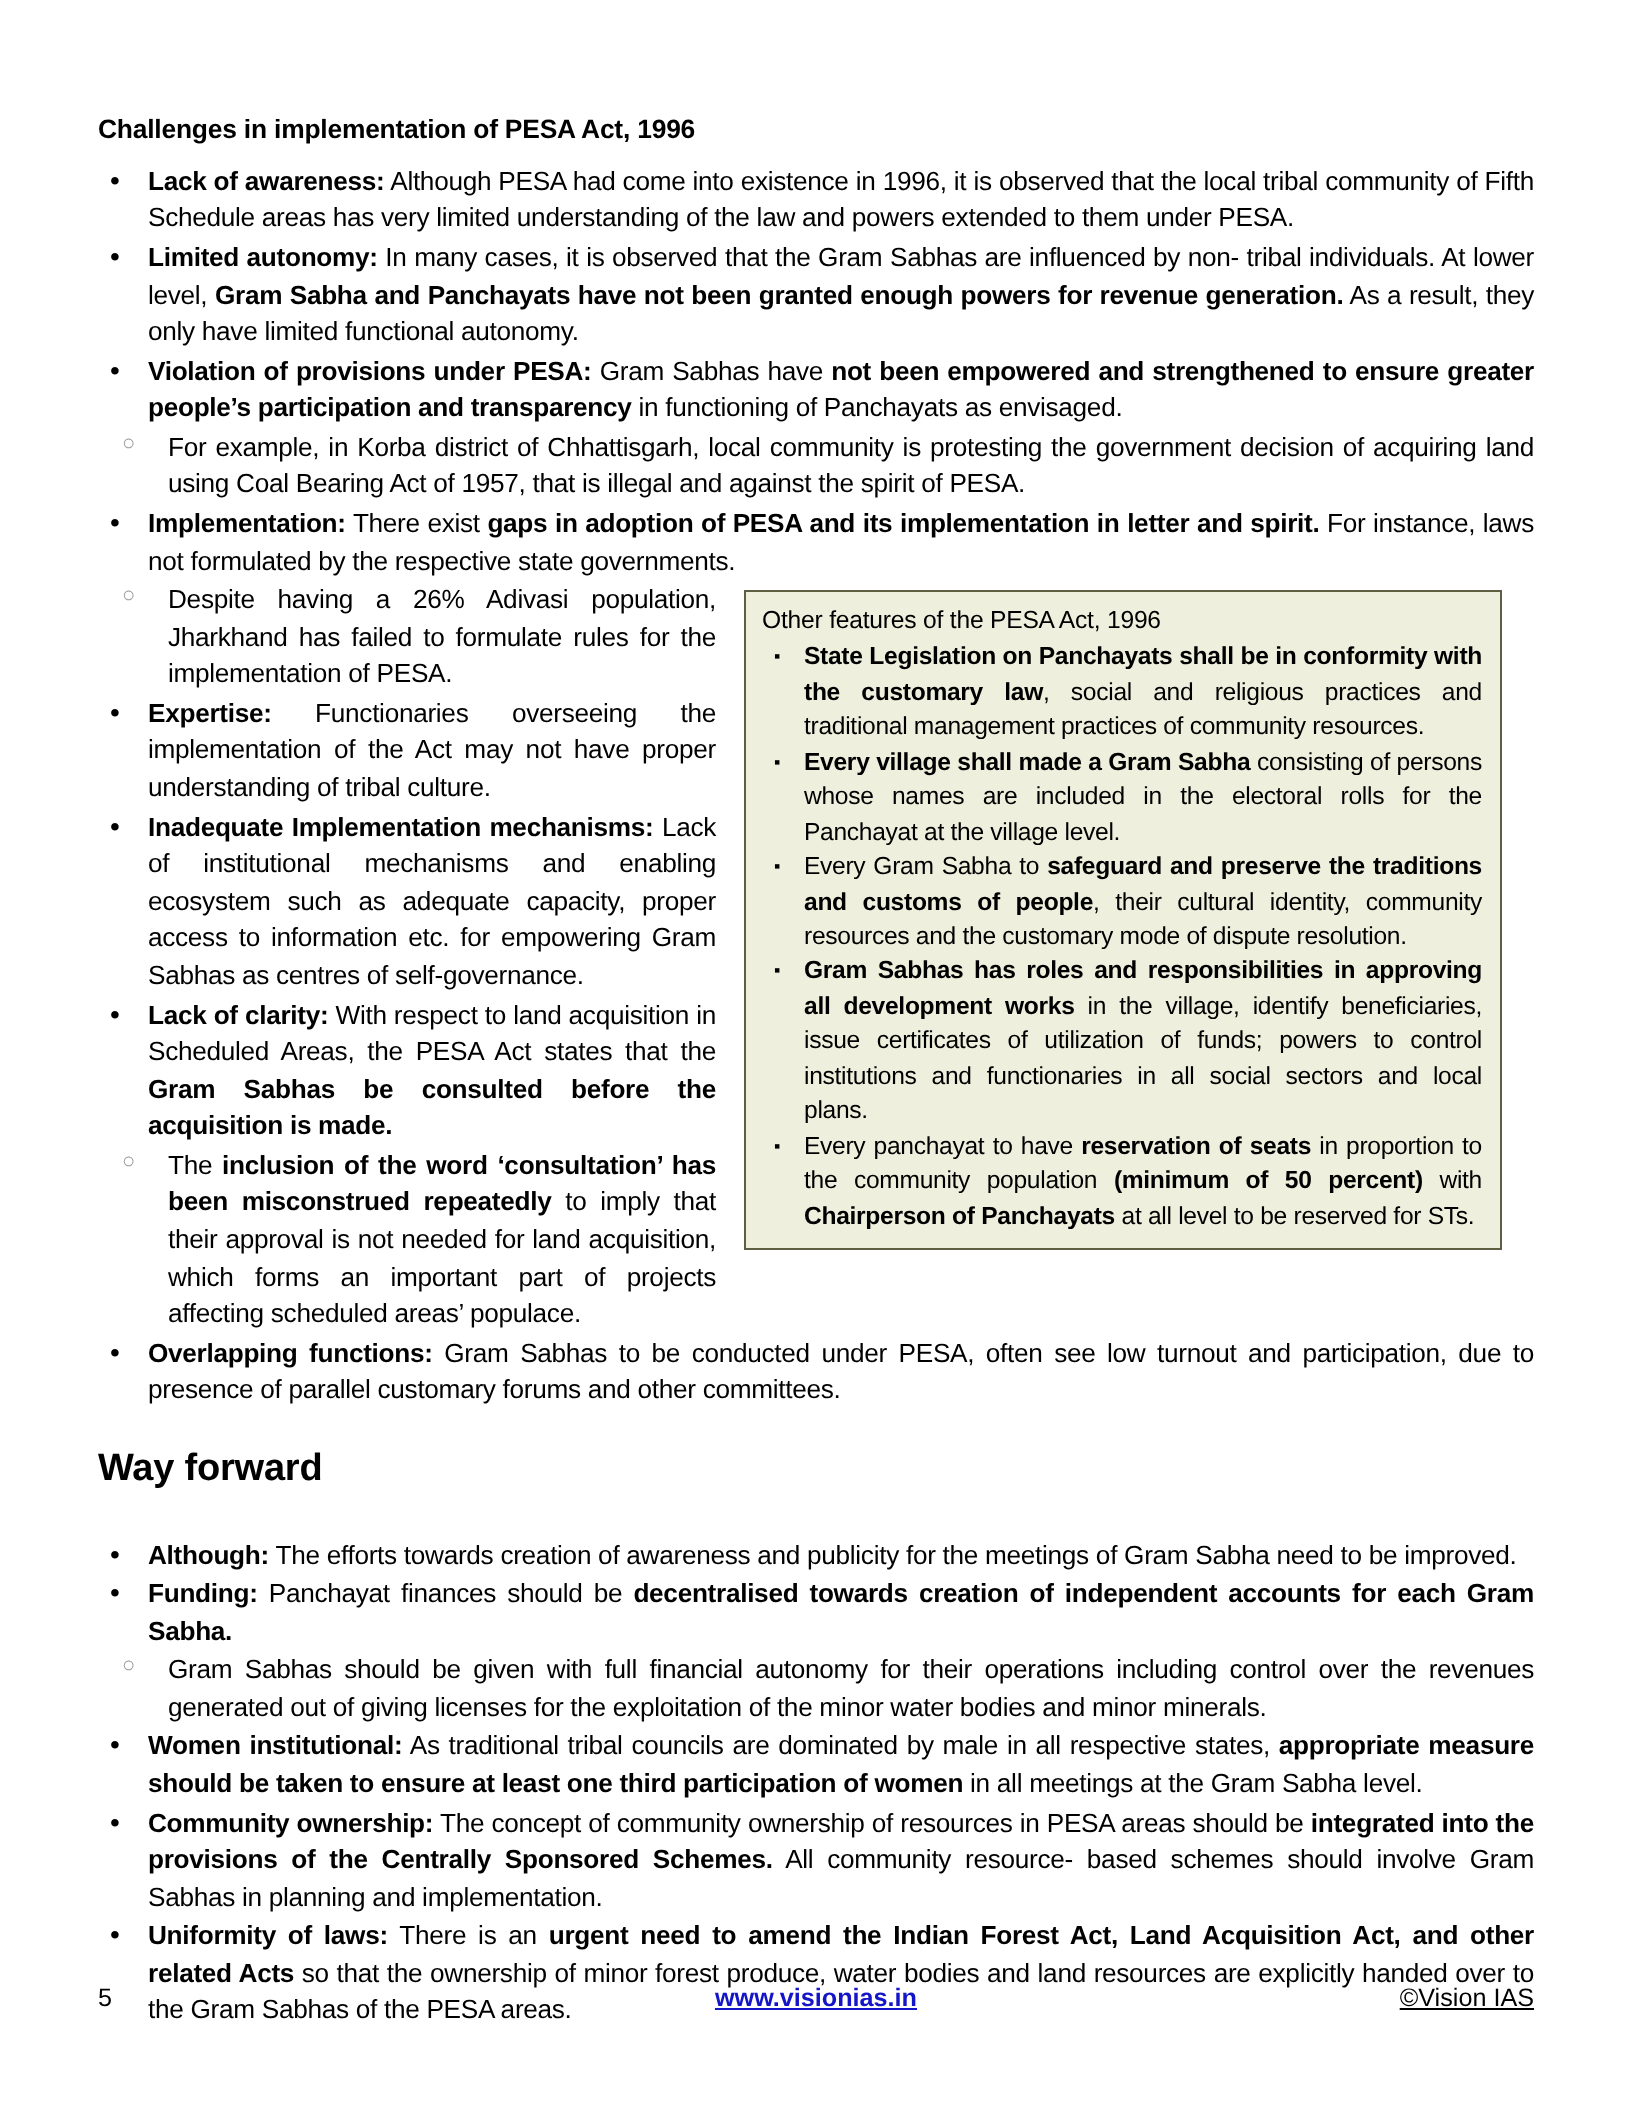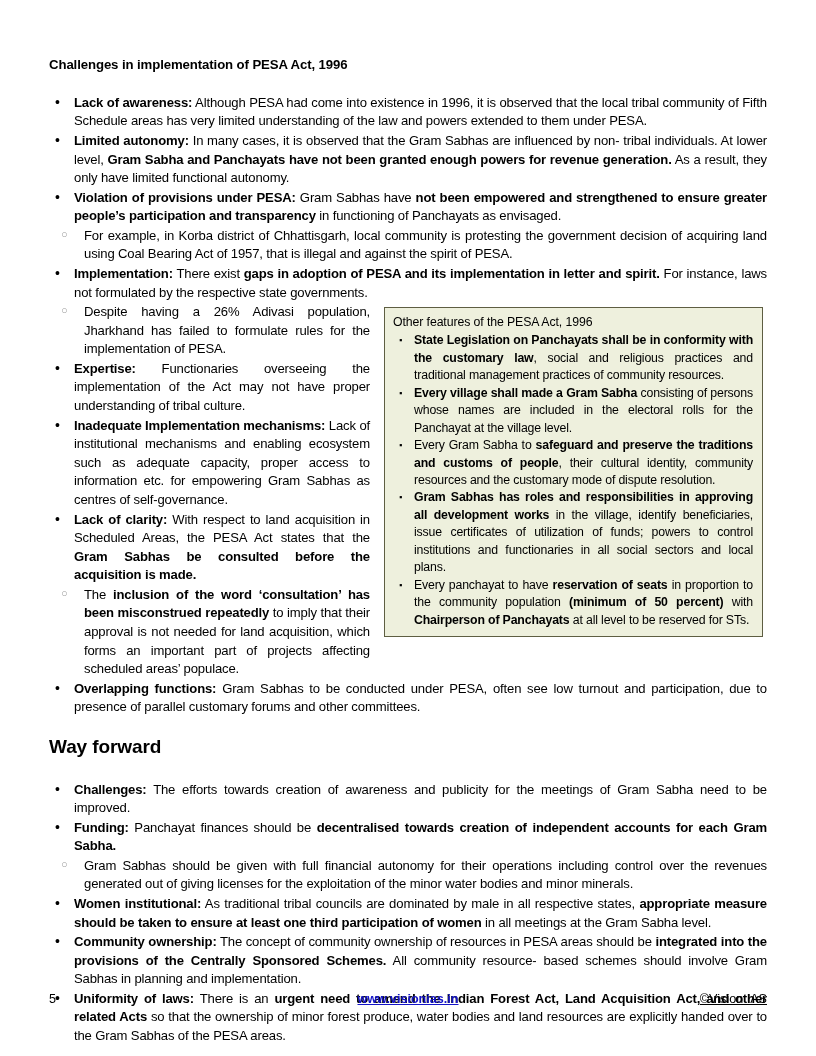--- a/index.html
+++ b/index.html
@@ -23,21 +23,21 @@
   .content {
     position: absolute;
     left: 49px;
     top: 56px;
     width: 718px;
   }
 
   h1.section-title {
     font-size: 13.2px;
     font-weight: bold;
-    margin: 0 0 20px 0;
+    margin: 0 0 8px 0;
     line-height: 1.35;
     letter-spacing: -0.1px;
   }
   h2.section-title2 {
     font-size: 19px;
     font-weight: bold;
     margin: 16px 0 21px 0;
     line-height: 1.35;
     letter-spacing: -0.1px;
   }
@@ -86,21 +86,21 @@
     color: #9a9a9a;
     line-height: 1.45;
   }
 
   b, strong { font-weight: bold; }
 
   
   .callout {
     float: right;
     width: 379px;
-    margin: 4px 4px 6px 14px;
+    margin: 4px 16px 6px 14px;
     background: #eef0dd;
     border: 1.5px solid #5e5e42;
     box-sizing: border-box;
     padding: 6px 9px 7px 8px;
     shape-margin: 4px;
   }
   .callout-title {
     font-size: 12.3px;
     line-height: 1.4;
     margin-bottom: 1px;
@@ -268,21 +268,21 @@
     </ul>
 
     <div class="flow-clear"></div>
 
     <h2 class="section-title2">Way forward</h2>
 
     <ul class="bullets">
 
       <li class="bullet">
         <span class="marker">•</span>
-        <b>Challenges:</b><span> The efforts towards creation of awareness and publicity for the meetings of Gram Sabha need to be improved.</span>
+        <b>Although:</b><span> The efforts towards creation of awareness and publicity for the meetings of Gram Sabha need to be improved.</span>
       </li>
 
       <li class="bullet">
         <span class="marker">•</span>
         <b>Funding:</b><span> Panchayat finances should be </span><b>decentralised towards creation of independent accounts for each Gram Sabha.</b><span></span>
       </li>
 
       <ul class="subbullets">
         <li class="subbullet">
           <span class="marker-o">○</span>

